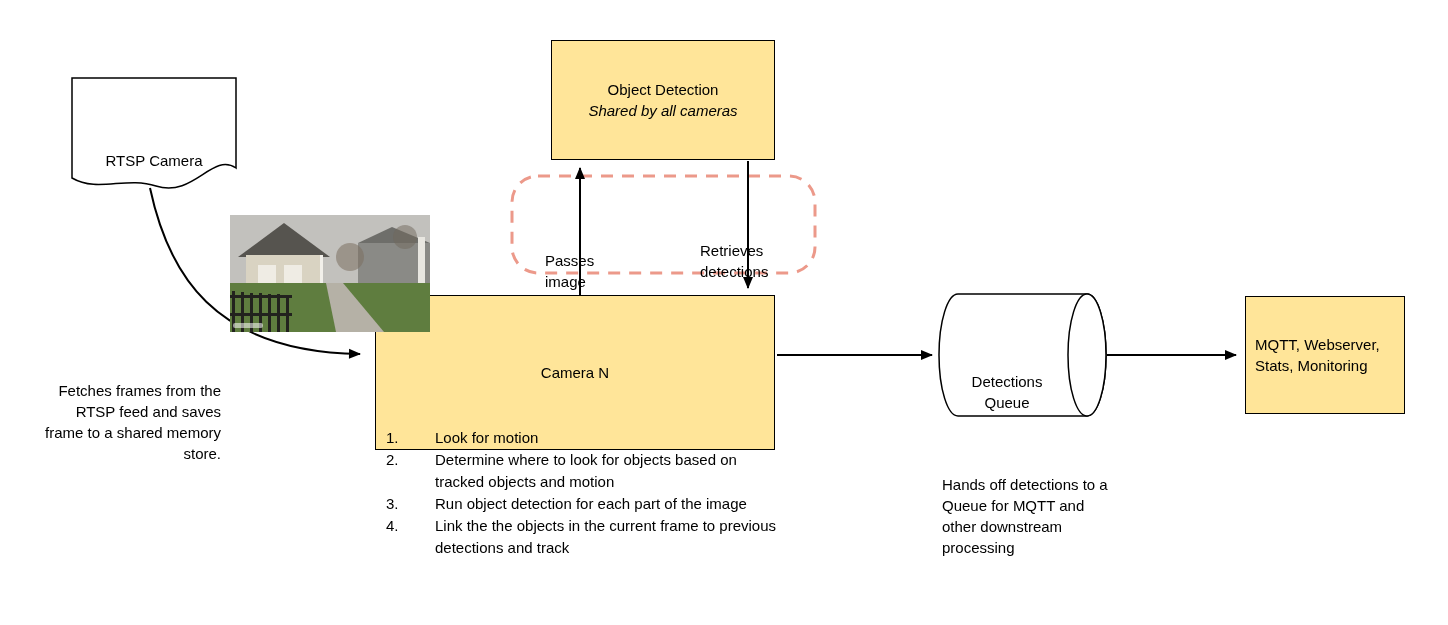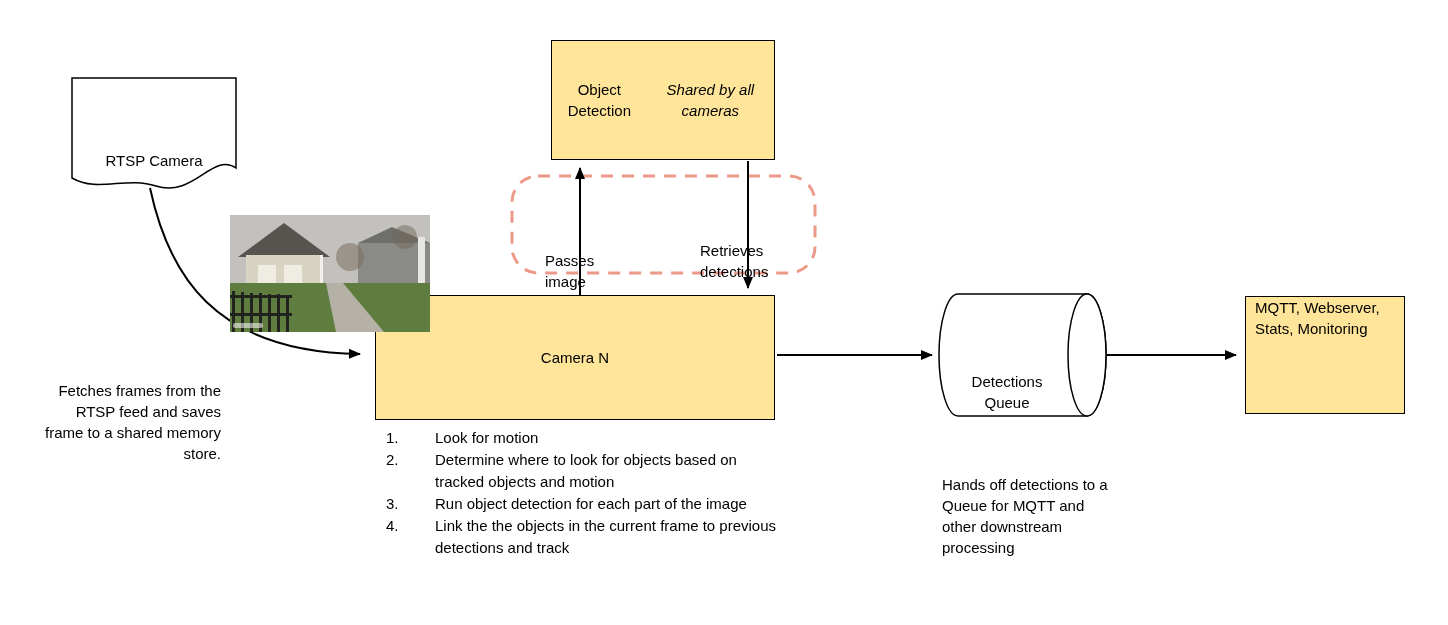--- a/index.html
+++ b/index.html
@@ -21,32 +21,33 @@
   .shape { fill: #ffffff; stroke: #000000; stroke-width: 1.5; }
   .dash  { fill: none; stroke: var(--shared-dash, #ec998a); stroke-width: 3; stroke-dasharray: 12 9; }
   .arrow { fill: none; stroke: var(--arrow, #000000); stroke-width: 2; marker-end: url(#ah); }
 
   .node {
     position: absolute;
     z-index: 2;
     background: var(--node-fill, #ffe599);
     border: 1.5px solid var(--node-border, #000000);
     display: flex;
+    flex-direction: column;
     align-items: center;
     justify-content: center;
     text-align: center;
   }
 
   .label { position: absolute; z-index: 4; margin-top: 38px; }
   .center { text-align: center; }
   .italic { font-style: italic; }
   .bold { font-weight: bold; }
 
   #node-object-detection { left: 551px; top: 40px;  width: 224px; height: 120px; }
-  #node-camera-n         { left: 375px; top: 295px; width: 400px; height: 125px; }
+  #node-camera-n         { left: 375px; top: 295px; width: 400px; height: 155px; }
   #node-mqtt             { left: 1245px; top: 296px; width: 160px; height: 118px; align-items: flex-start; text-align: left; padding-left: 9px; justify-content: center; }
 
   #rtsp-label      { left: 72px;  top: 112px; width: 164px; }
   #fetch-note      { left: 45px;  top: 342px; width: 176px; text-align: right; }
   #passes-label    { left: 545px; top: 212px; width: 64px; }
   #retrieves-label { left: 700px; top: 202px; width: 86px; }
   #shared-memory-note { left: 845px; top: 132px; width: 208px; }
   #queue-label     { left: 948px; top: 333px; width: 118px; line-height: 21px; }
   #queue-note      { left: 942px; top: 436px; width: 176px; }
 

